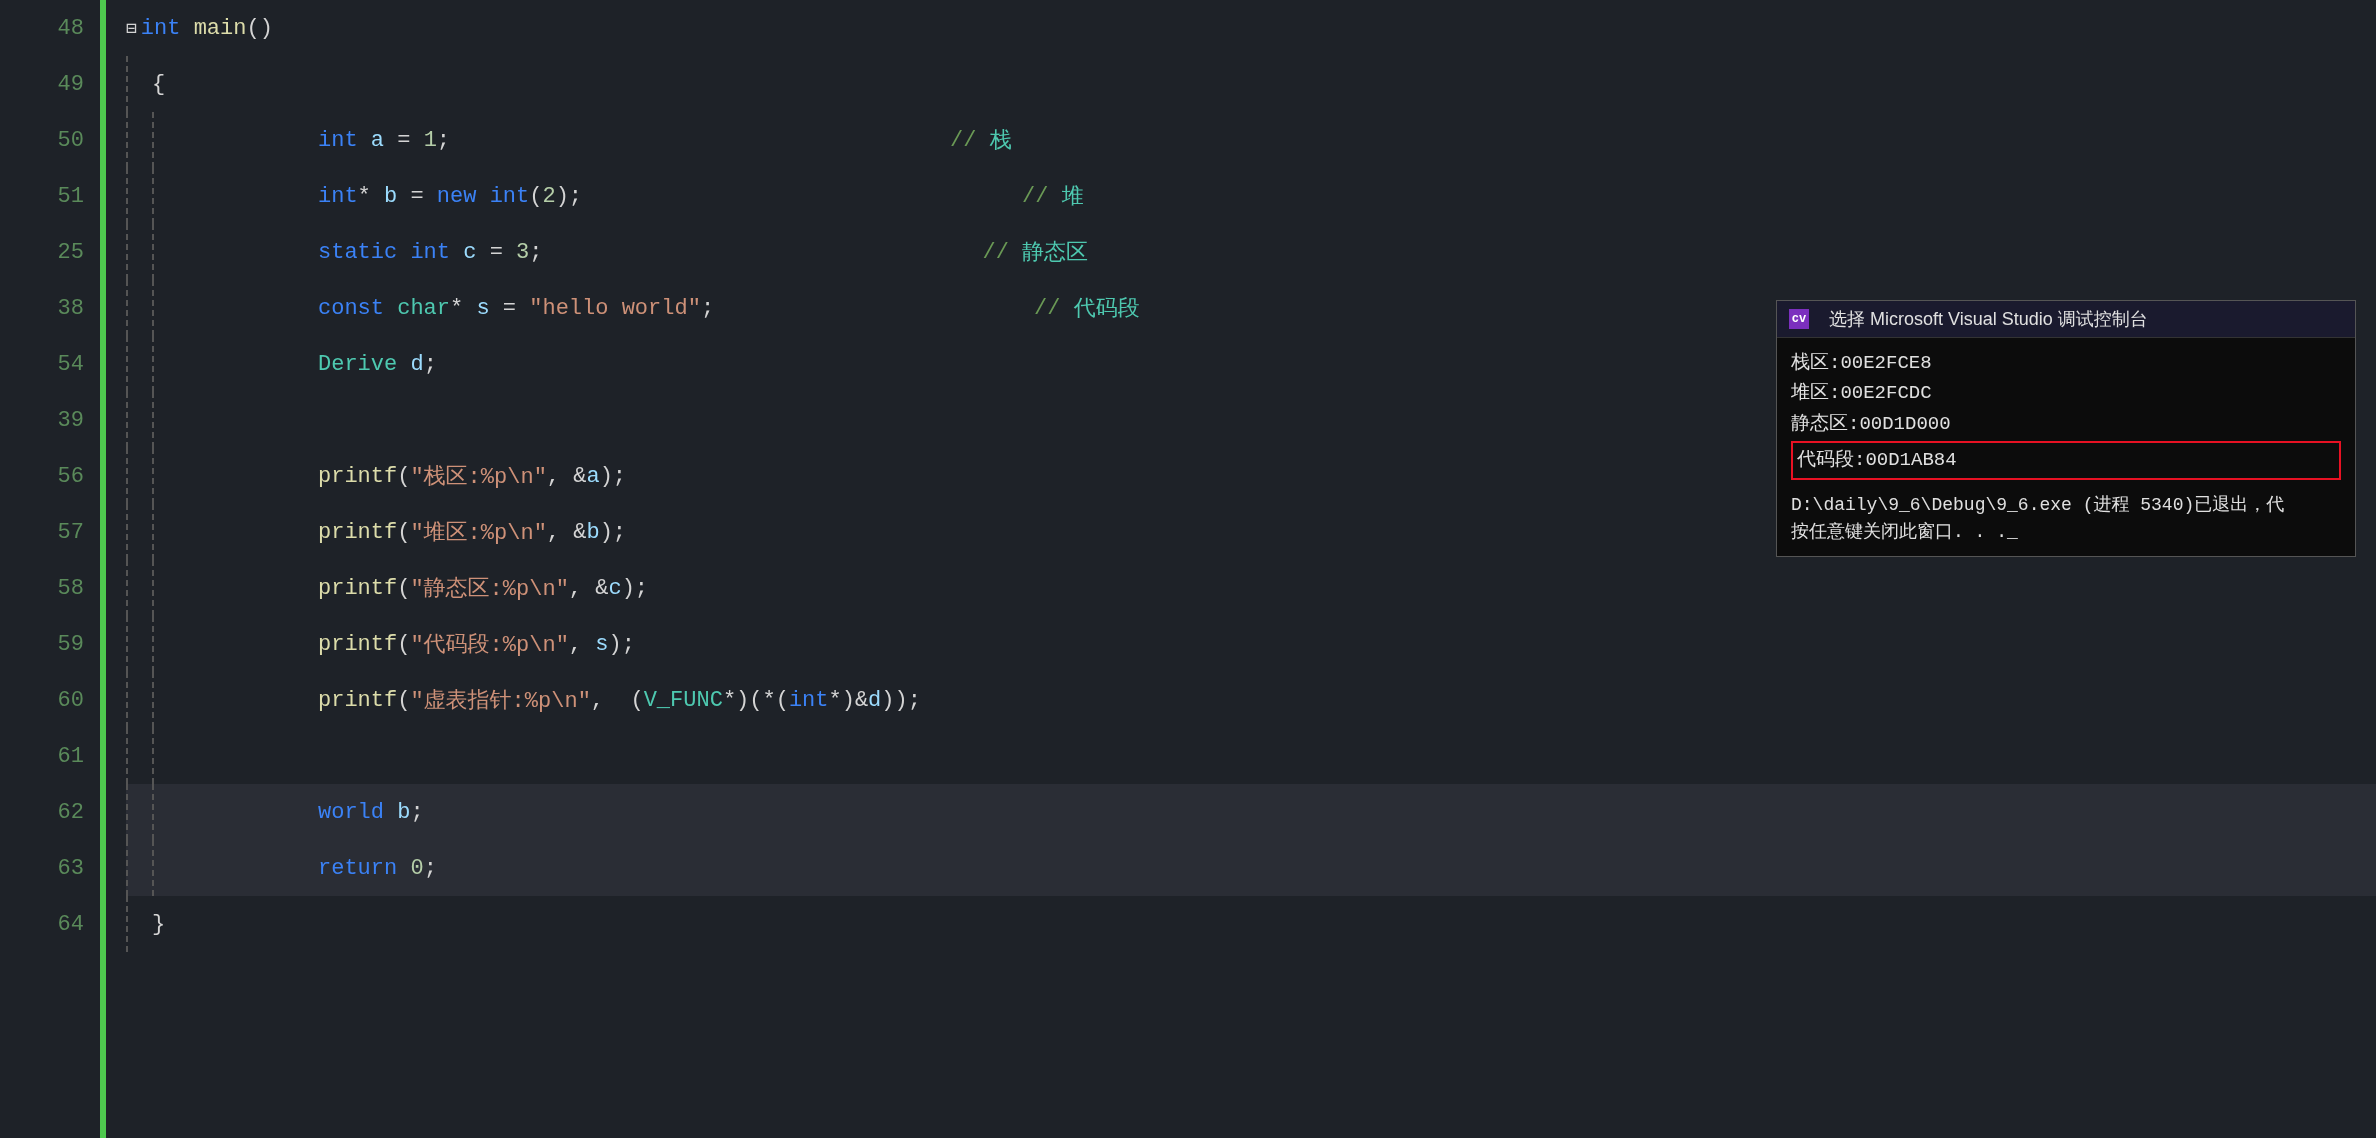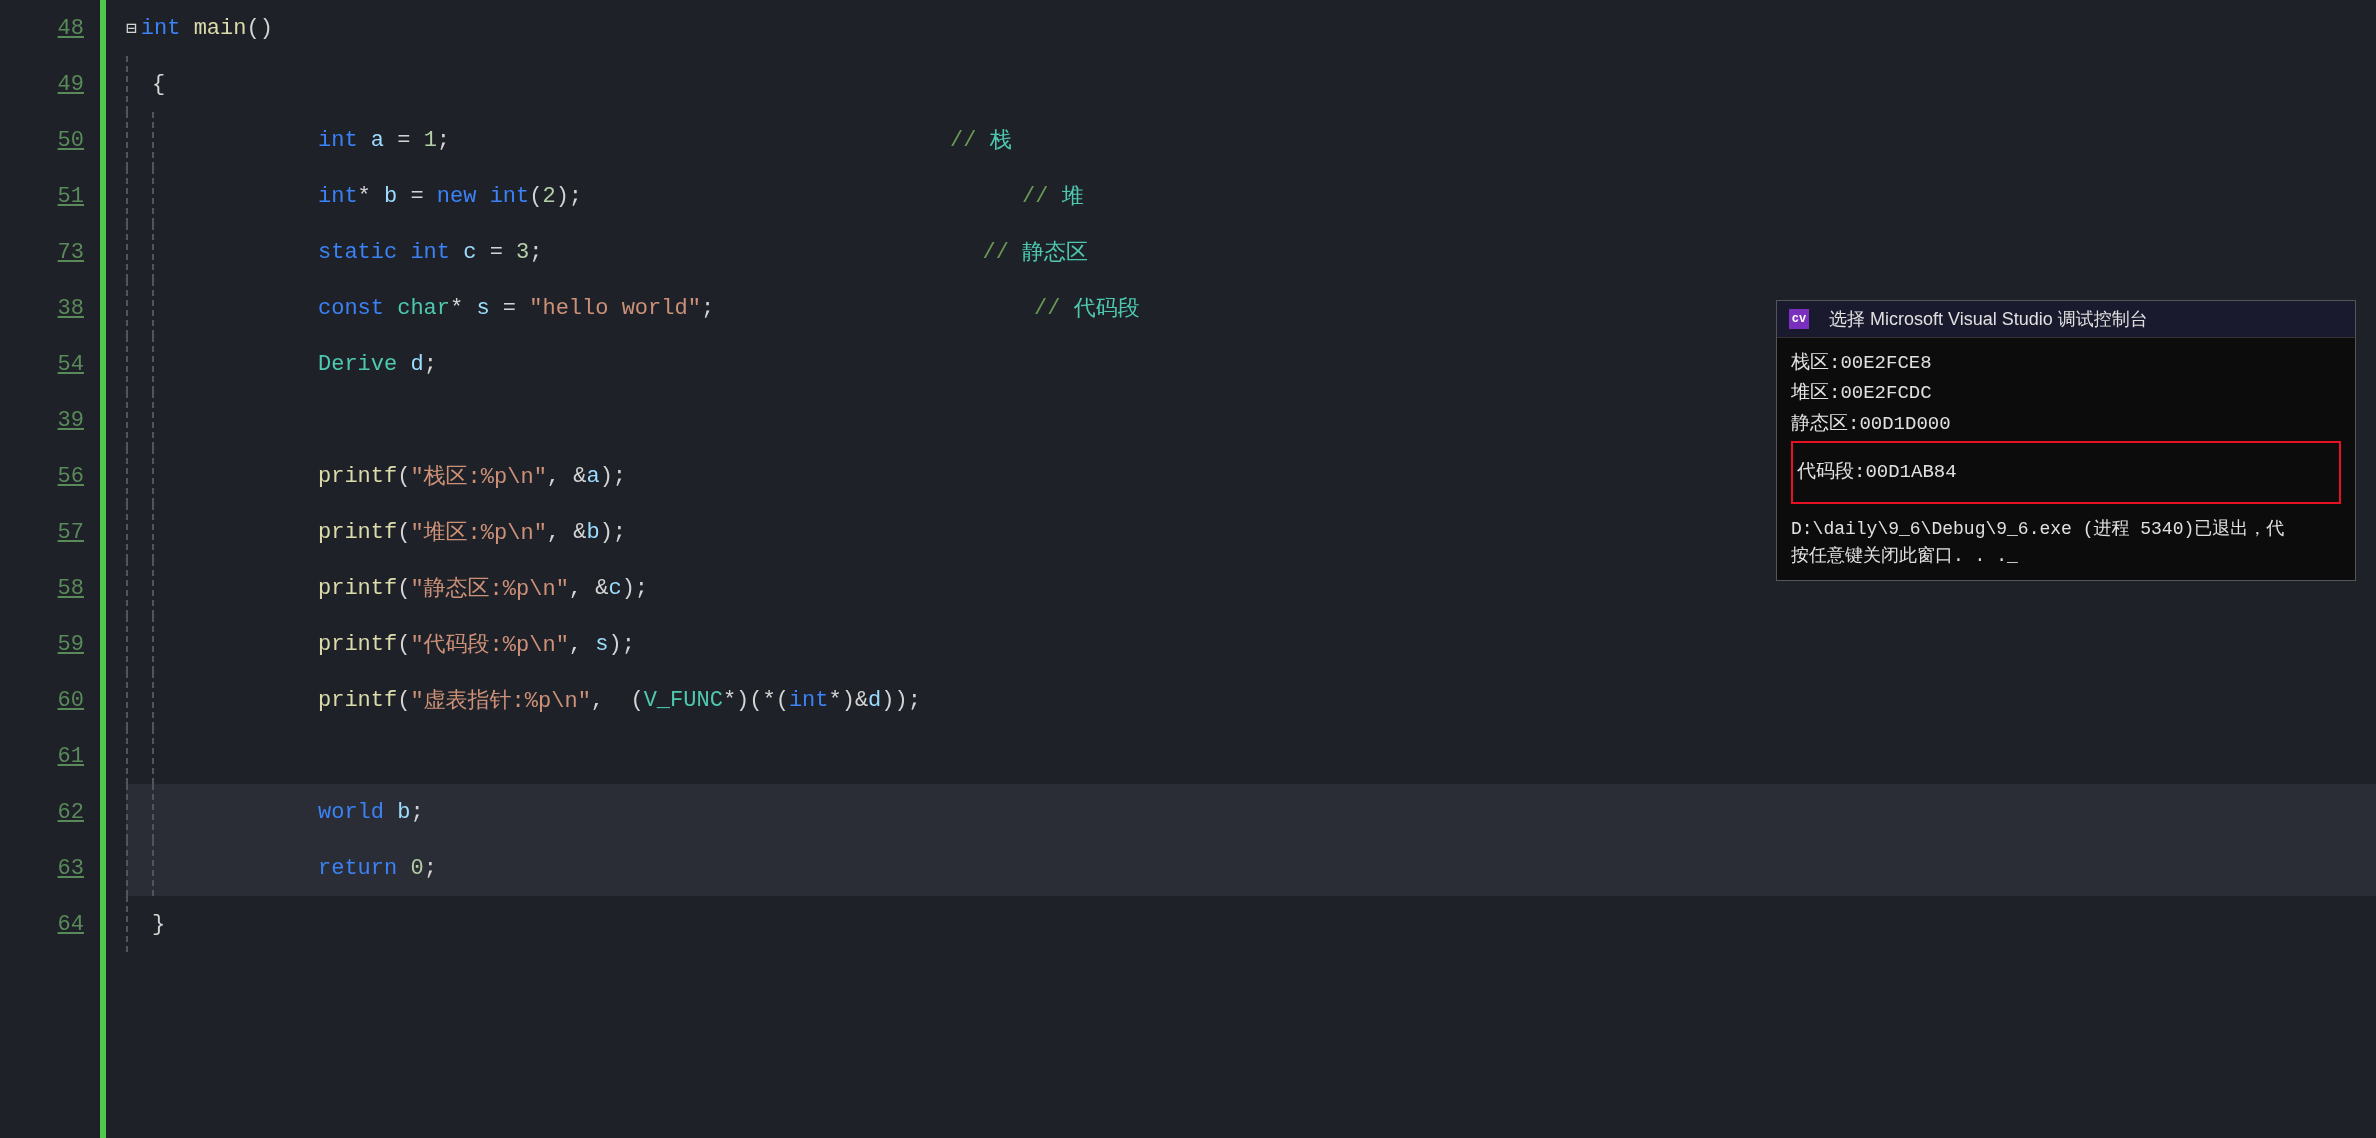--- a/index.html
+++ b/index.html
@@ -34,21 +34,20 @@
       flex-shrink: 0;
     }
 
     .line-number {
       height: 56px;
       display: flex;
       align-items: center;
       justify-content: flex-end;
       color: #5a8a5a;
       font-size: 22px;
-      text-decoration: underline;
     }
 
     .code-area {
       flex: 1;
       position: relative;
       padding-left: 10px;
     }
 
     .green-bar {
       position: absolute;
@@ -137,21 +136,21 @@
 
     .debug-line {
       color: #e0e0e0;
       line-height: 1.6;
       font-family: 'Courier New', Courier, monospace;
     }
 
     .debug-line.highlighted-red {
       background-color: transparent;
       border: 2px solid #e81123;
-      padding: 14px 4px;
+      padding: 2px 4px;
       margin: 2px 0;
     }
 
     .debug-separator {
       height: 10px;
     }
 
     .debug-path {
       color: #e0e0e0;
       font-size: 18px;
@@ -169,21 +168,21 @@
 </head>
 <body>
 
 <div class="code-editor">
 
   <div class="line-numbers">
     <div class="line-number">48</div>
     <div class="line-number">49</div>
     <div class="line-number">50</div>
     <div class="line-number">51</div>
-    <div class="line-number">73</div>
+    <div class="line-number">25</div>
     <div class="line-number">38</div>
     <div class="line-number">54</div>
     <div class="line-number">39</div>
     <div class="line-number">56</div>
     <div class="line-number">57</div>
     <div class="line-number">58</div>
     <div class="line-number">59</div>
     <div class="line-number">60</div>
     <div class="line-number">61</div>
     <div class="line-number">62</div>

